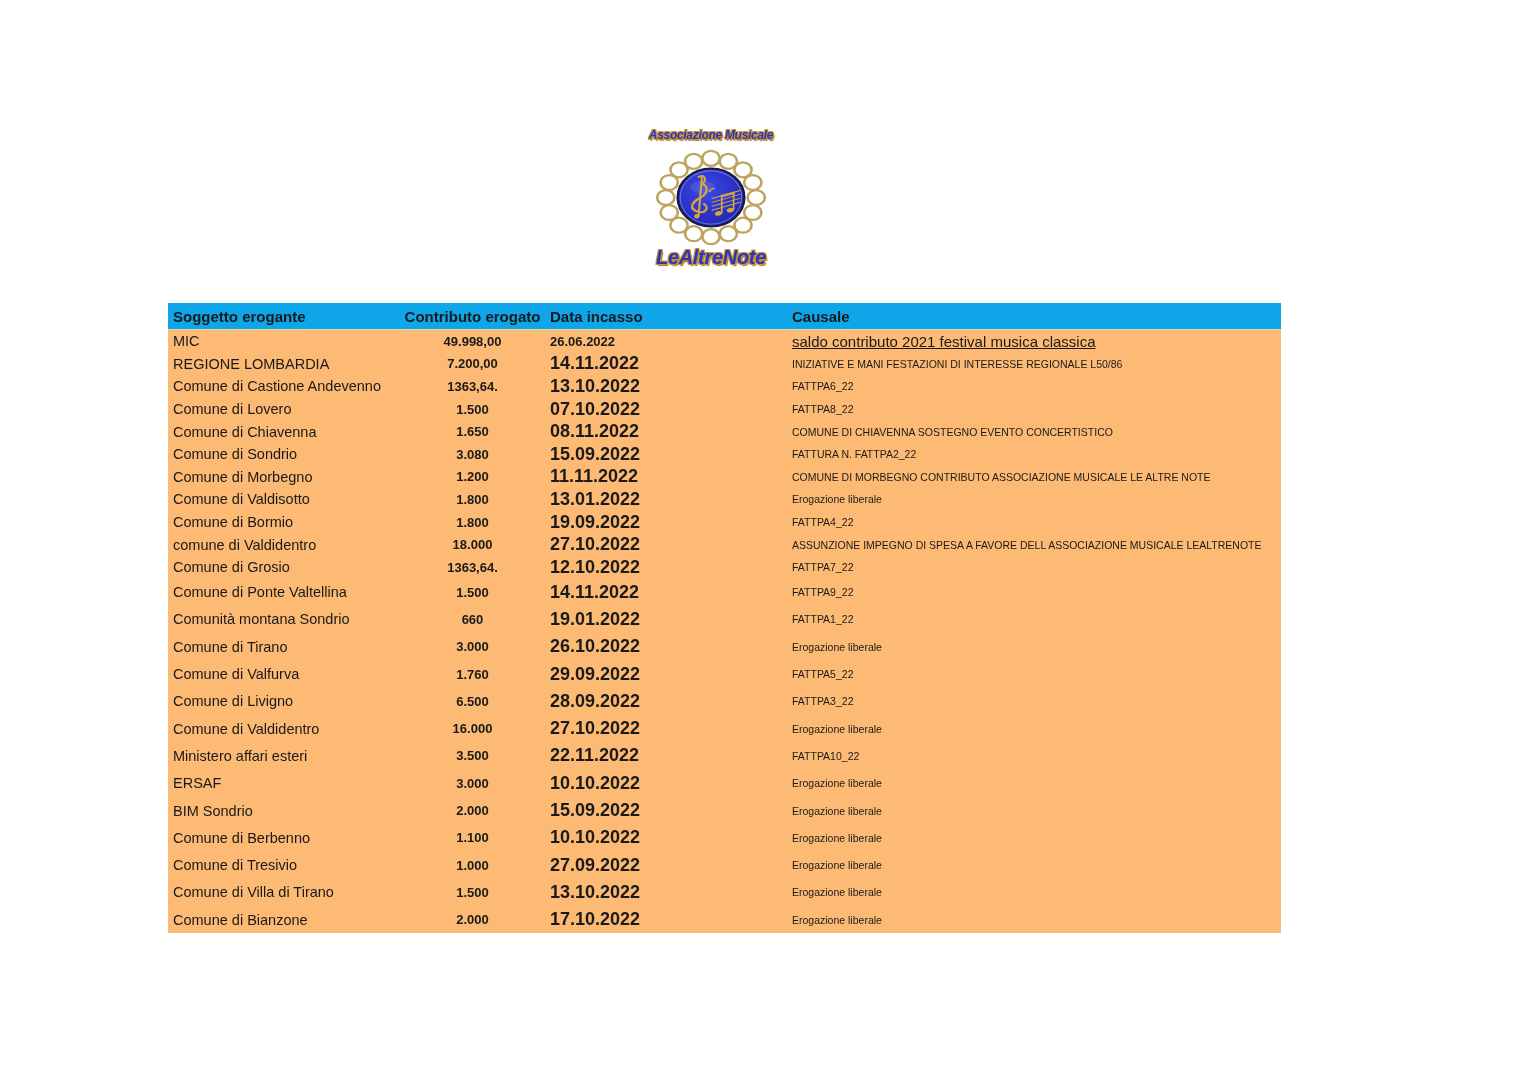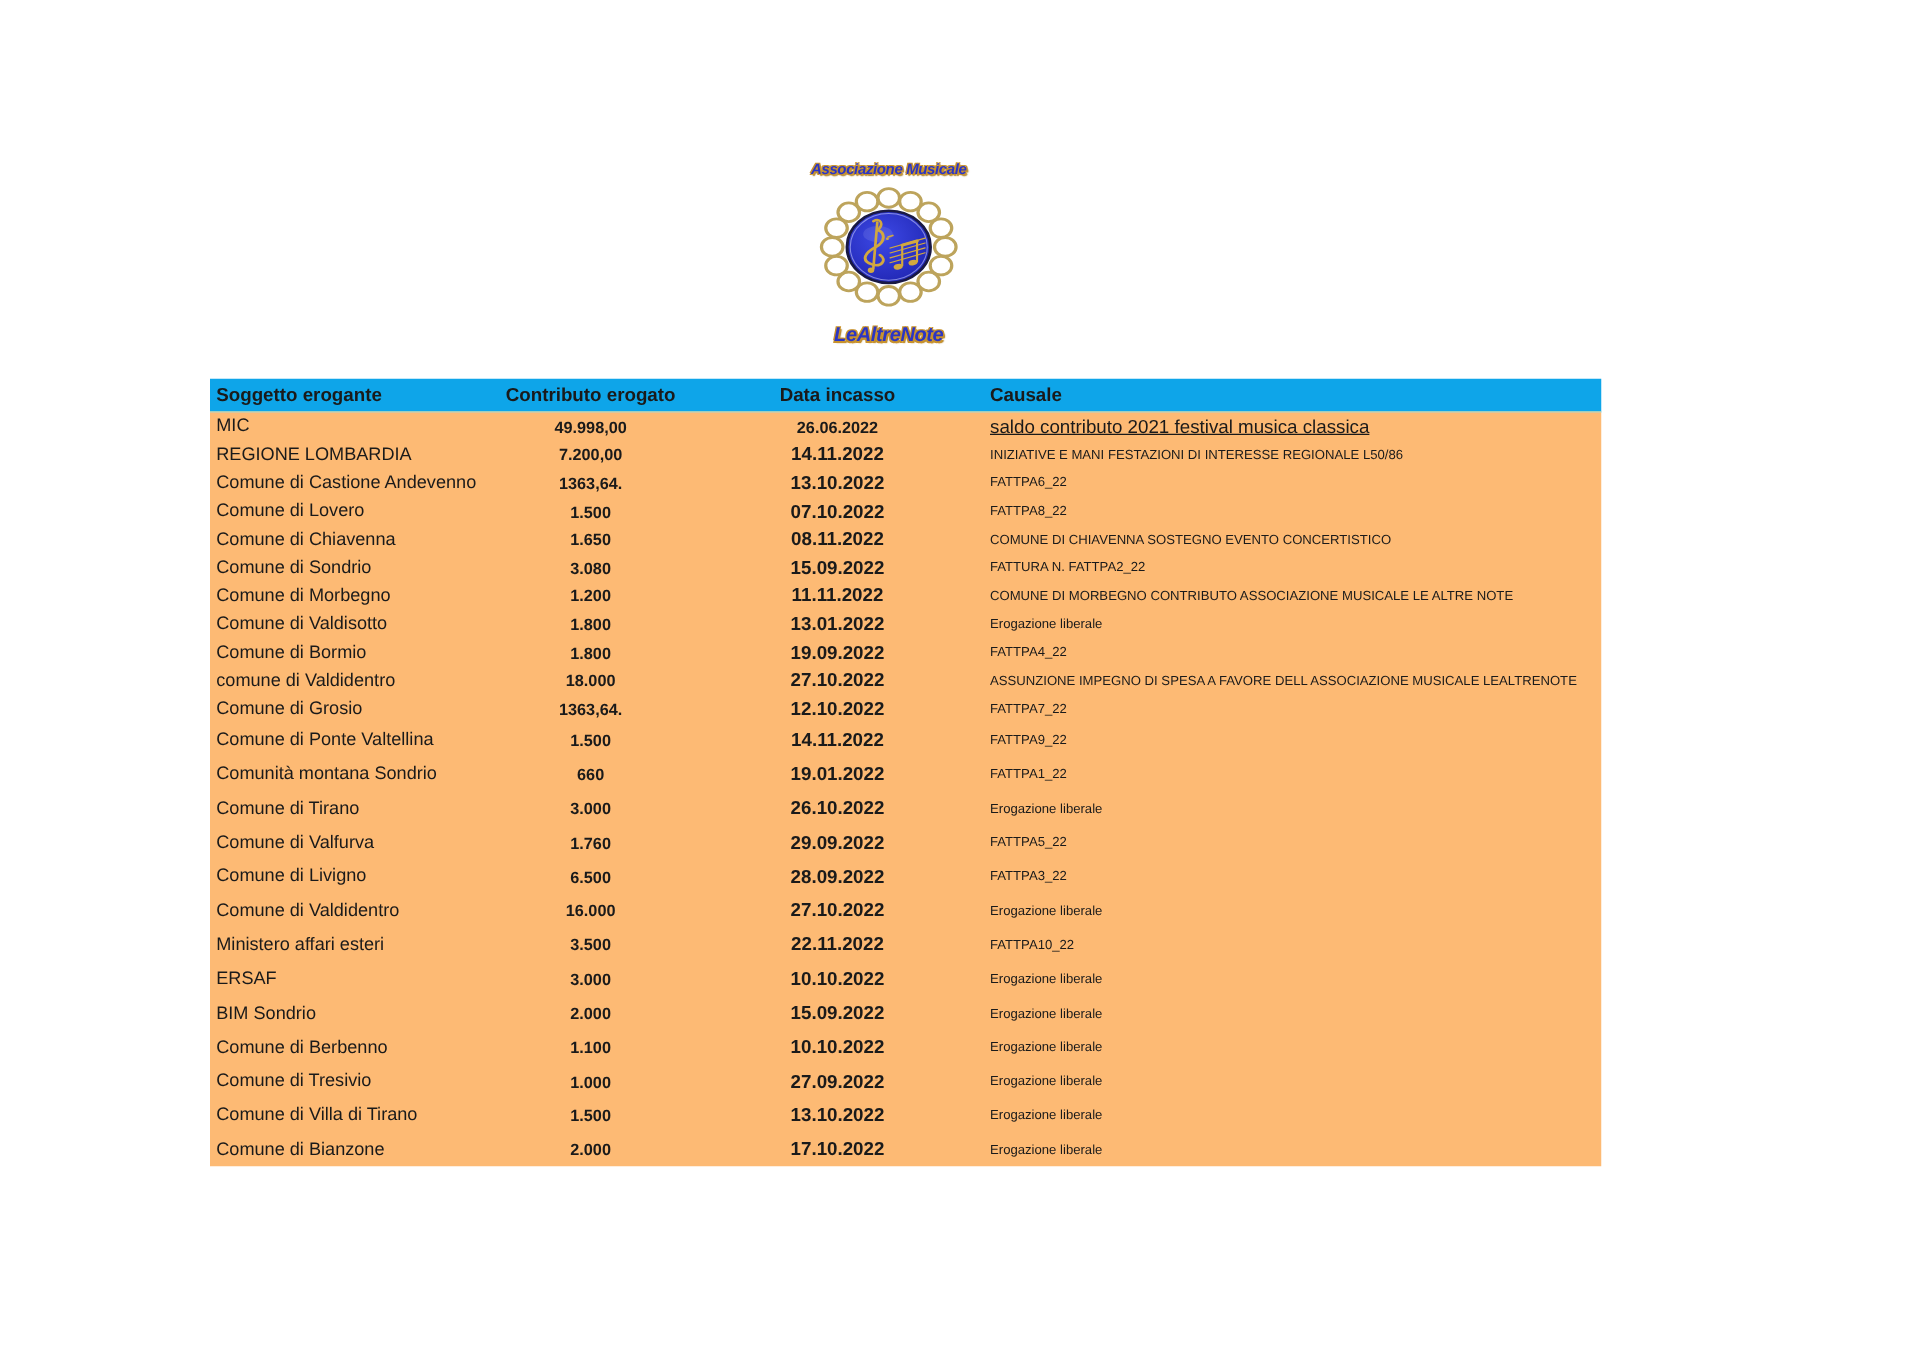--- a/index.html
+++ b/index.html
@@ -22,21 +22,21 @@
   .logo-title, .logo-subtitle {
     font-weight: bold; font-style: italic;
     color: #2b35c4;
     letter-spacing: -0.3px;
     text-shadow:
       1px 1px 0 #c8922d, -1px 1px 0 #c8922d,
       1px -1px 0 #c8922d, -1px -1px 0 #c8922d,
       1.5px 1.5px 1px #a87a20;
   }
   .logo-title { font-size: 12px; line-height: 19px; }
-  .logo-subtitle { font-size: 16px; line-height: 21px; margin-top: 12px; }
+  .logo-subtitle { font-size: 20px; line-height: 21px; margin-top: 1px; }
   .logo-emblem { margin-top: 4px; width: 112px; height: 97px; }
   .logo-emblem svg { width: 100%; height: 100%; display: block; }
 
   
   .grants-table {
     position: absolute;
     left: 168px; top: 303px;
     width: 1113px;
   }
   .thead {
@@ -46,26 +46,26 @@
     font-size: 15px; font-weight: 600;
     border-bottom: 1px solid #d6dcab;
   }
   .tbody { background: #fdba74; }
   .trow { display: flex; align-items: center; height: 22.6px; }
   .trow:nth-child(n+12) { height: 27.3px; }
 
   .cell, .hcell { overflow: hidden; white-space: nowrap; }
   .w-sogg { width: 222px; padding-left: 5px; }
   .w-amt  { width: 155px; text-align: center; }
-  .w-date { width: 240px; text-align: center; }
+  .w-date { width: 240px; }
   .w-caus { flex: 1; padding-left: 2px; }
 
   .c-sogg { font-size: 14.5px; }
   .c-amt  { font-size: 13px; font-weight: 700; }
-  .c-date { font-size: 15px; font-weight: 700; }
+  .c-date { font-size: 18px; font-weight: 700; }
   .c-caus { font-size: 10.5px; font-weight: 400; }
   .c-caus.caps { font-weight: 400; }
 
   .trow:first-child .c-date { font-size: 13px; }
   .trow:first-child .c-caus { font-size: 15px; font-weight: 400; text-decoration: underline; }
 
   
   .rope { fill: none; stroke: #bda45c; stroke-width: 2.4; }
   .goldline { fill: none; stroke: #d2a83e; stroke-linecap: round; }
 </style>

